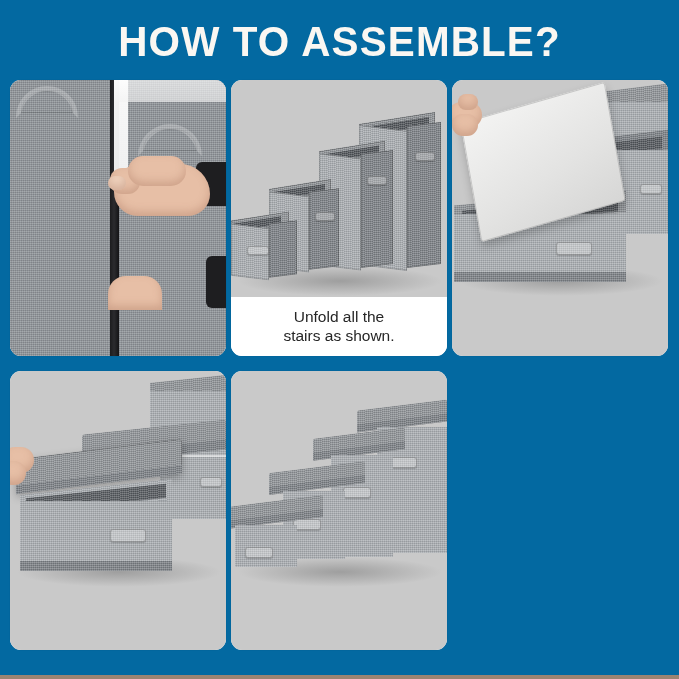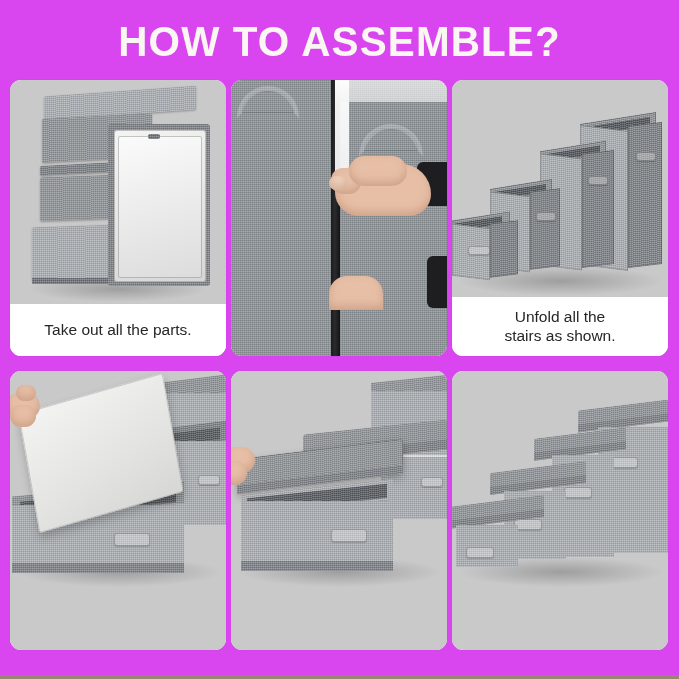--- a/index.html
+++ b/index.html
@@ -13,21 +13,21 @@
     overflow: hidden;
     background: #9c8472;
     font-family: "Liberation Sans", sans-serif;
     -webkit-font-smoothing: antialiased;
   }
 
   .page {
     position: relative;
     width: 679px;
     height: 675px;
-    background: #d946ef;
+    background: #0369a1;
     box-sizing: border-box;
   }
 
   
   .title {
     position: absolute;
     top: 16px;
     left: 0;
     width: 679px;
     text-align: center;
@@ -169,45 +169,20 @@
 </style>
 </head>
 <body>
 
 <div class="page">
 
   <div class="title">HOW TO ASSEMBLE?</div>
 
   <div class="grid">
 
-    <div class="card r1">
-      <div class="photo">
-        <div class="shadow" style="left:18px; top:196px; width:180px; height:26px;"></div>
-
-        <div class="fab lt p1-strip" style="left:34px; top:11px; width:152px; height:24px; transform:skewY(-4deg);"></div>
-
-        <div class="fab md p1-strip" style="left:32px; top:36px; width:110px; height:44px; transform:skewY(-3deg);"></div>
-
-        <div class="fab dk p1-strip" style="left:30px; top:84px; width:74px; height:10px; transform:skewY(-3deg);"></div>
-
-        <div class="fab md p1-strip" style="left:30px; top:96px; width:74px; height:44px; transform:skewY(-2deg);"></div>
-
-        <div class="fab lt p1-strip" style="left:22px; top:146px; width:78px; height:54px; transform:skewY(-2deg);"></div>
-
-        <div class="fab dkr" style="left:22px; top:198px; width:78px; height:6px;"></div>
-
-        <div class="fab dk" style="left:98px; top:44px; width:102px; height:162px; border-radius:3px;"></div>
-        <div class="board" style="left:104px; top:50px; width:92px; height:152px; border-radius:3px;"></div>
-        <div class="board" style="left:108px; top:56px; width:84px; height:142px; border-radius:2px; background:linear-gradient(165deg,#fbfbfb,#dcdcdc);"></div>
-        <div class="fab dkr" style="left:138px; top:54px; width:12px; height:5px; border-radius:2px;"></div>
-      </div>
-      <div class="caption">
-        <span>Take out all the parts.</span>
-      </div>
-    </div>
 
     <div class="card r1">
       <div class="photo">
 
         <div class="p2-panelL" style="left:0; width:101px;"></div>
 
         <div class="p2-panelR" style="left:108px; right:0;"></div>
 
         <div class="p2-zip" style="left:100px; width:9px;"></div>
 

